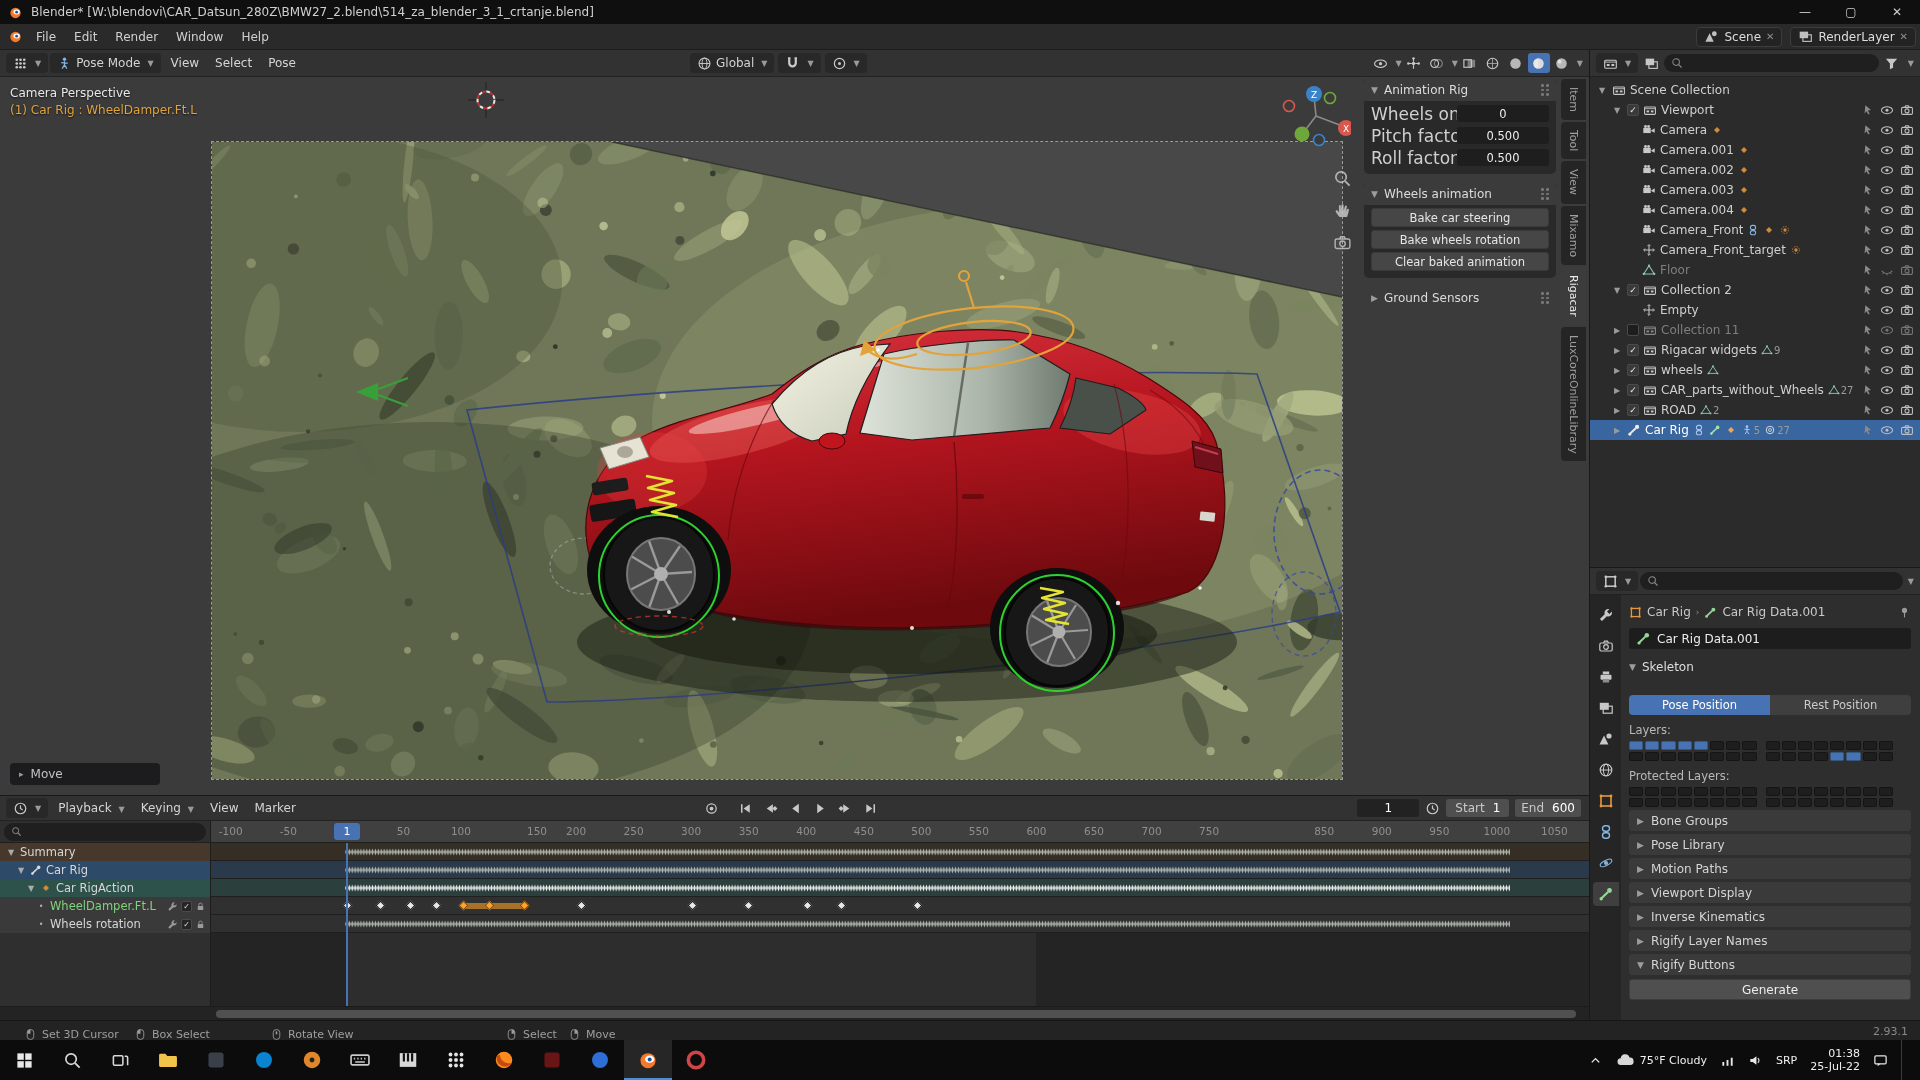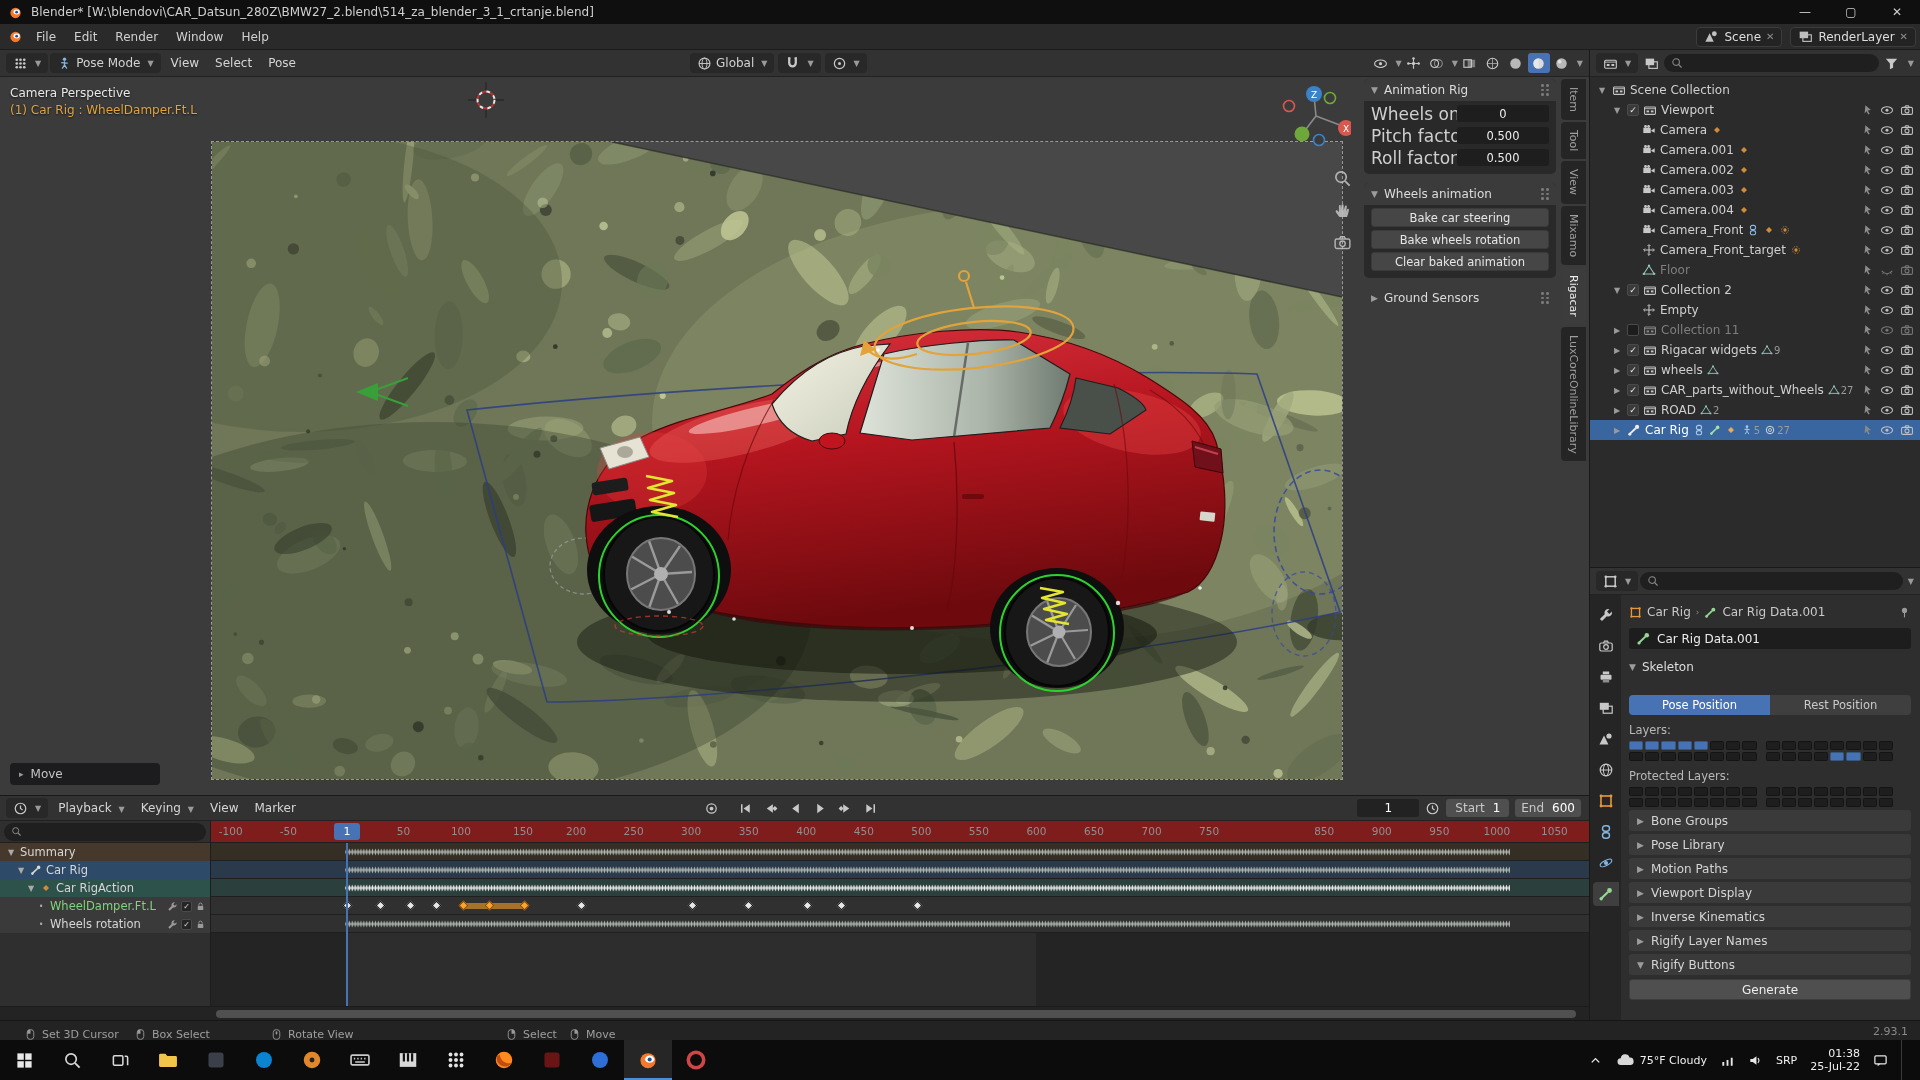--- a/index.html
+++ b/index.html
@@ -85,21 +85,21 @@
 .lcell{width:14.2px;height:9px;background:#1e1e1e;border:1px solid #141414;border-radius:1.5px;}
 .lcell.on{background:#4772b3;border-color:#35587e;}
 .lcell.g8{margin-left:7px;}
 .ppanel{height:21px;margin-top:3px;background:#3a3a3a;border-radius:3px;display:flex;align-items:center;gap:7px;padding:0 8px;color:#d5d5d5;}
 .ppanel .tri{color:#9c9c9c;font-size:9px;}
 #generate{height:21px;margin-top:4px;background:#4f4f4f;border:1px solid #3c3c3c;border-radius:3px;display:flex;align-items:center;justify-content:center;color:#ececec;}
 
 #timeline{position:absolute;left:0;top:795px;width:1589px;height:225px;background:#262626;border-top:1px solid #191919;}
 #tl-header{height:25px;background:#323232;display:flex;align-items:center;padding:0 6px;gap:2px;border-bottom:1px solid #222;position:relative;}
 #tl-body{position:absolute;left:0;top:25px;width:1589px;height:186px;}
-#tl-ruler{position:absolute;left:211px;top:0;right:0;height:22px;background:#7f1d1d;border-bottom:1px solid #1f1f1f;overflow:hidden;}
+#tl-ruler{position:absolute;left:211px;top:0;right:0;height:22px;background:#404040;border-bottom:1px solid #1f1f1f;overflow:hidden;}
 .rlab{position:absolute;top:4px;transform:translateX(-50%);color:#8f8f8f;font-size:10.5px;}
 #tl-keys{position:absolute;left:211px;top:22px;right:0;bottom:0;background:#242424;overflow:hidden;}
 #tl-range{position:absolute;top:0;bottom:0;background:#2d2d2d;}
 .kband{position:absolute;left:0;right:0;height:18px;border-bottom:1px solid #1f1f1f;}
 .strip{position:absolute;top:0;}
 .key{position:absolute;width:7px;height:7px;transform:rotate(45deg);background:#e8e8e8;border:1px solid #141414;top:5px;}
 .key.sel{background:#ffa133;border-color:#7a4a00;}
 .kspan{position:absolute;top:6px;height:6px;background:rgba(230,150,40,.65);border-radius:2px;}
 #playhead{position:absolute;width:2px;background:#4772b3;top:22px;bottom:0;}
 #phbadge{position:absolute;top:2px;width:26px;height:17px;background:#4772b3;border-radius:3px;color:#fff;font-size:11px;display:flex;align-items:center;justify-content:center;}
@@ -1874,21 +1874,21 @@
             <span style="color:#fff">600</span>
         </div>
       </div>
     </div>
     <div id="tl-body">
       <div id="tl-ruler">
           <div class="rlab" style="left: 19.749px;">-100</div>
           <div class="rlab" style="left: 77.299px;">-50</div>
           <div class="rlab" style="left: 192.399px;">50</div>
           <div class="rlab" style="left: 249.949px;">100</div>
-          <div class="rlab" style="left: 312px;">150</div>
+          <div class="rlab" style="left: 326px;">150</div>
           <div class="rlab" style="left: 365.049px;">200</div>
           <div class="rlab" style="left: 422.599px;">250</div>
           <div class="rlab" style="left: 480.149px;">300</div>
           <div class="rlab" style="left: 537.699px;">350</div>
           <div class="rlab" style="left: 595.249px;">400</div>
           <div class="rlab" style="left: 652.799px;">450</div>
           <div class="rlab" style="left: 710.349px;">500</div>
           <div class="rlab" style="left: 767.899px;">550</div>
           <div class="rlab" style="left: 825.449px;">600</div>
           <div class="rlab" style="left: 882.999px;">650</div>

